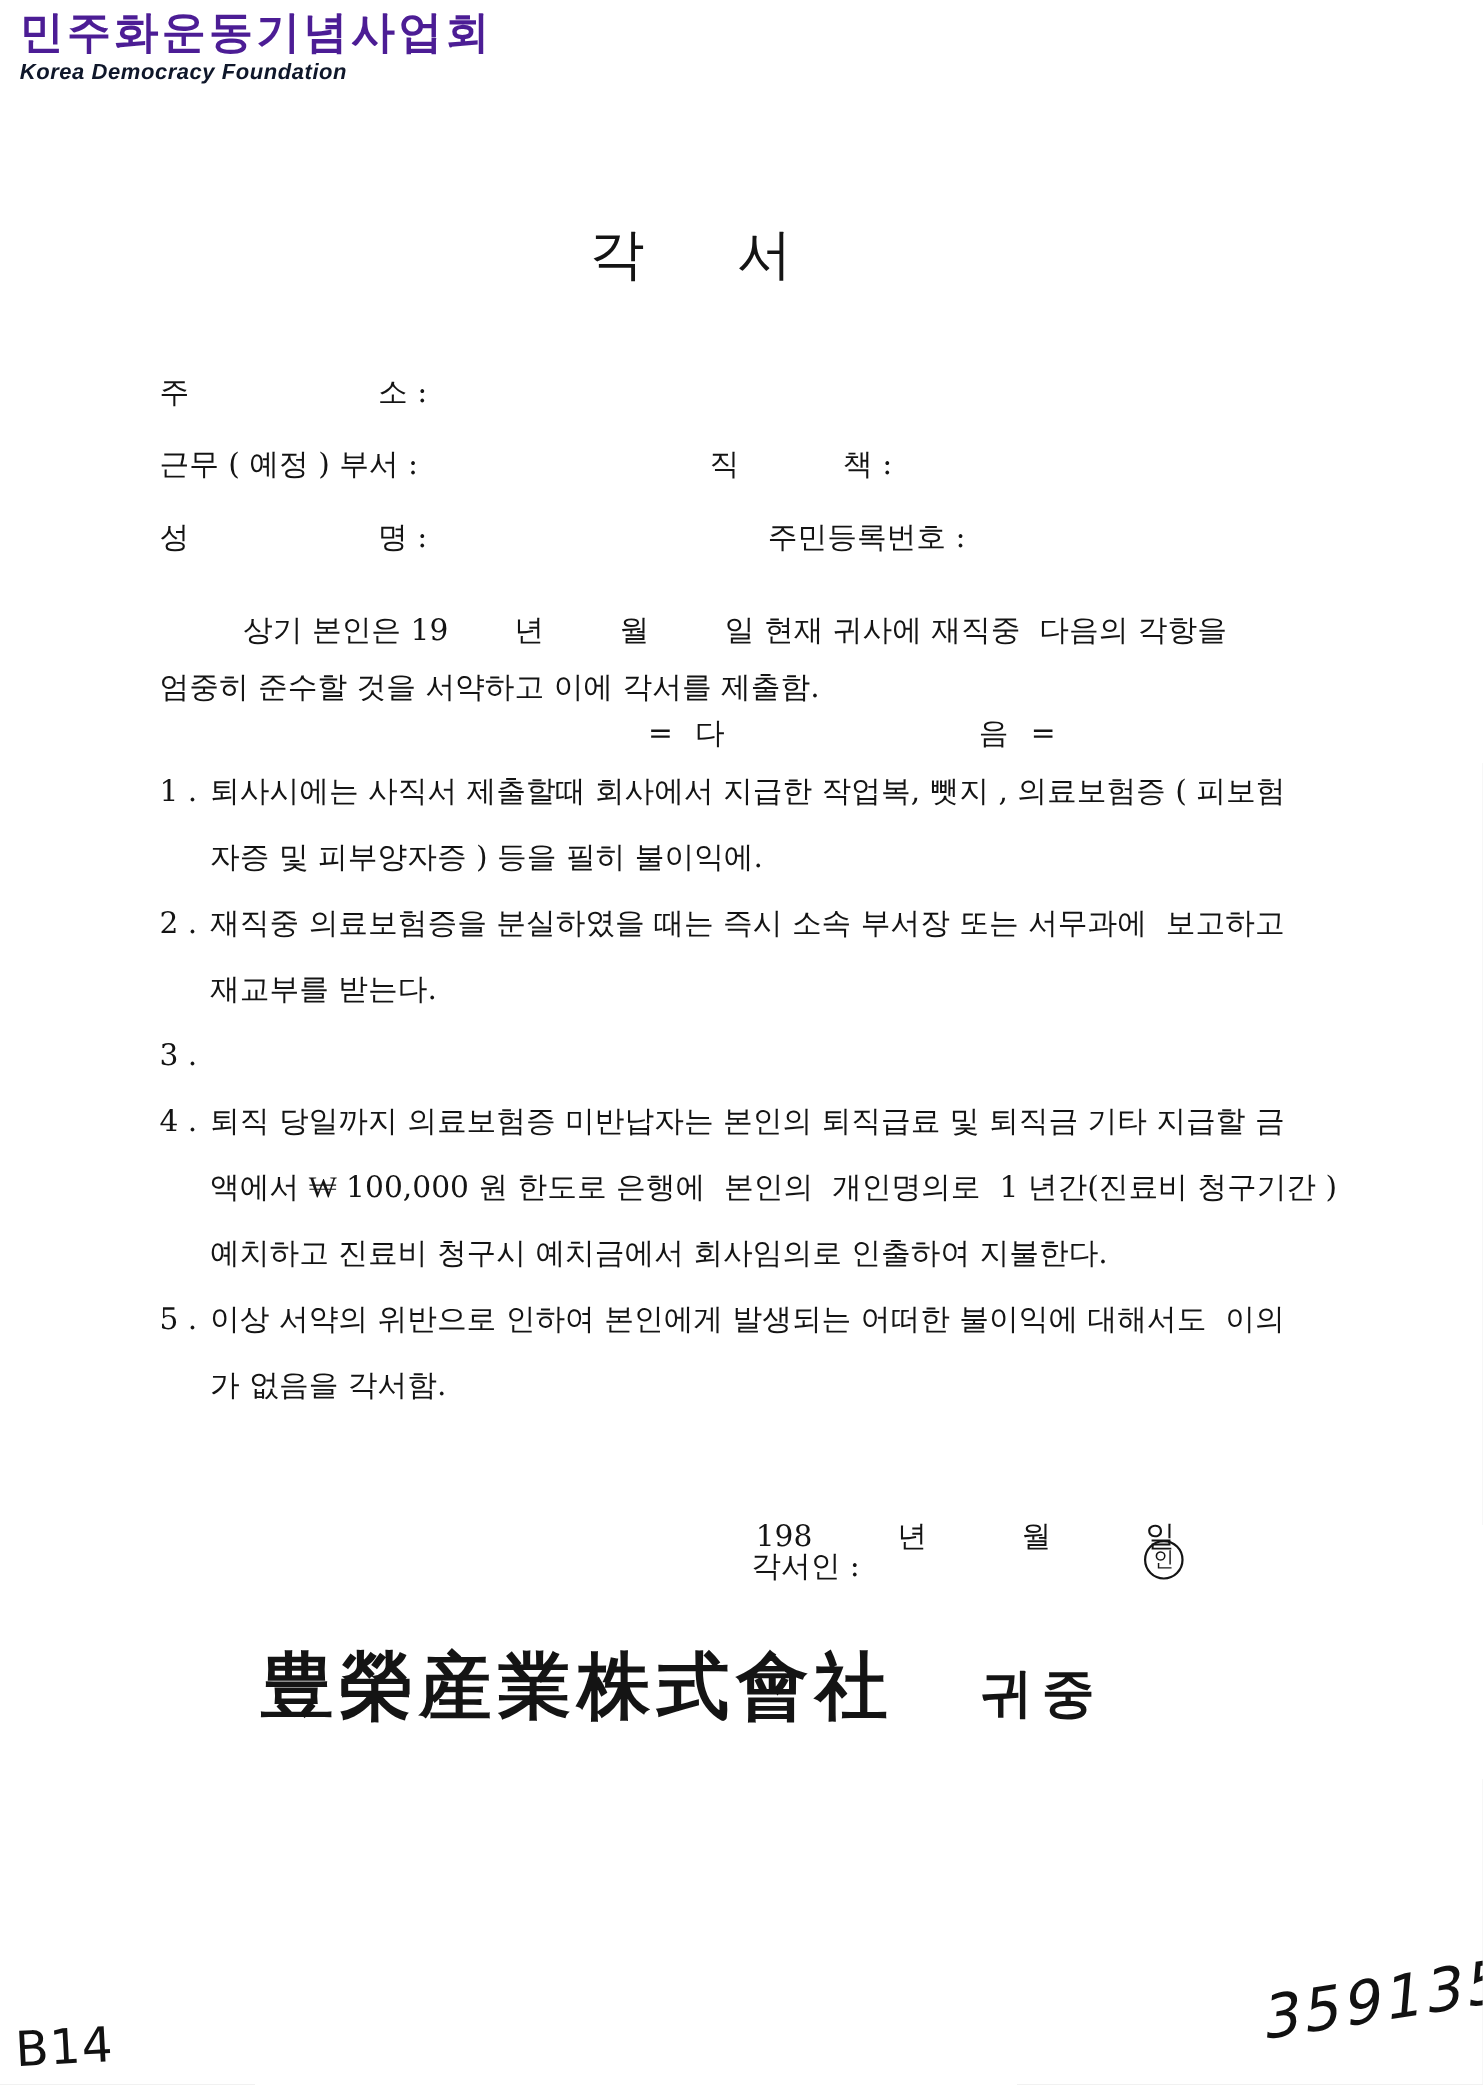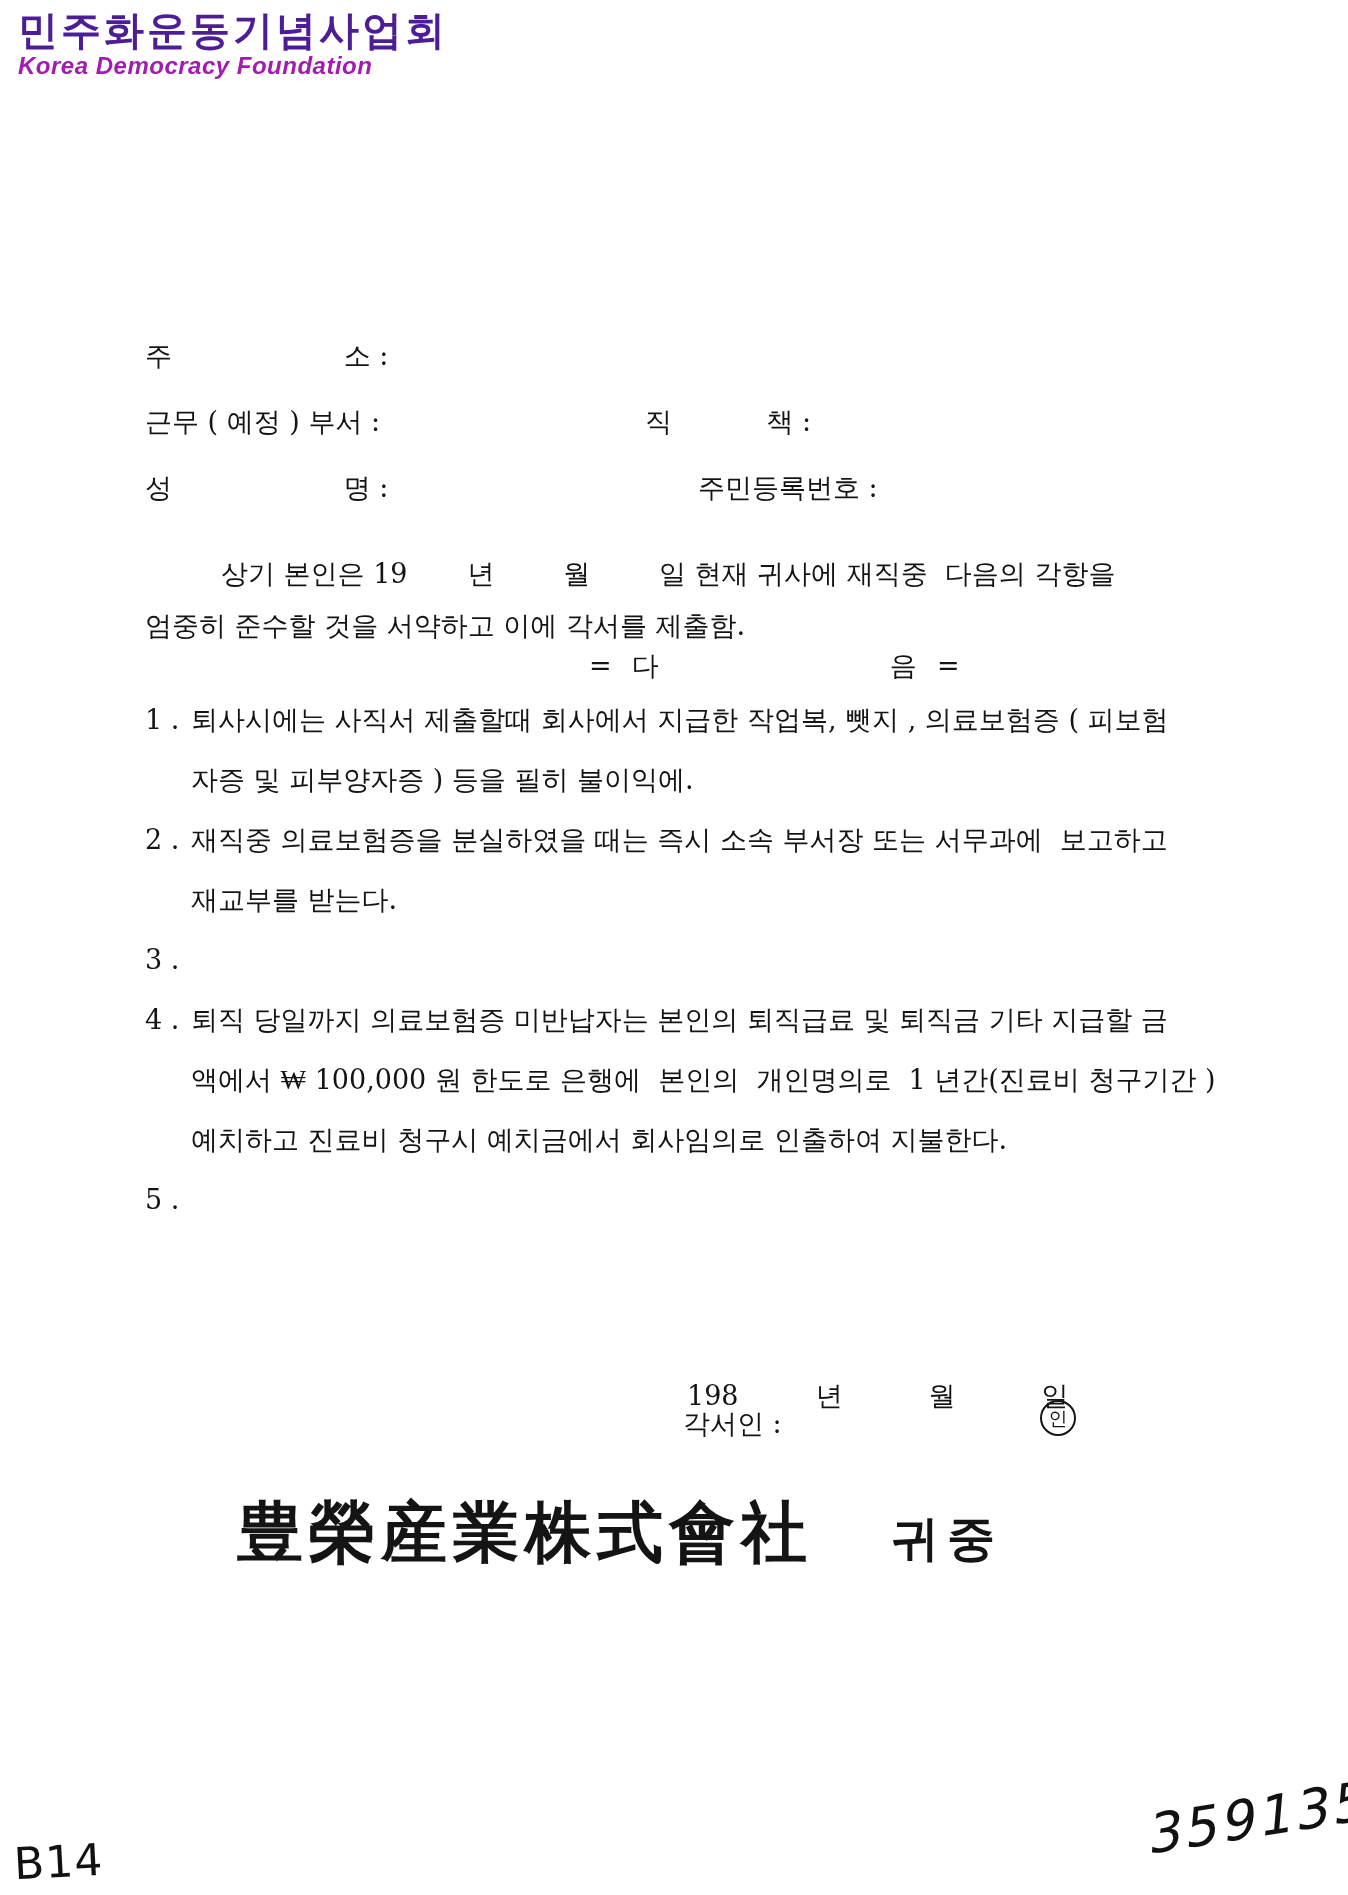--- a/index.html
+++ b/index.html
@@ -9,21 +9,21 @@
     font-family:"DejaVu Serif", serif; color:#141414;
   }
   
   .logo { position:absolute; left:18px; top:6px; }
   .logo-kr {
     font-family:"DejaVu Serif", serif; font-weight:bold;
     font-size:40px; letter-spacing:3px; color:#4c1d95; line-height:48px;
   }
   .logo-en {
     font-family:"Liberation Sans", sans-serif; font-weight:bold; font-style:italic;
-    font-size:24px; color:#a21caf; line-height:24px; letter-spacing:0.5px;
+    font-size:20px; color:#0f172a; line-height:24px; letter-spacing:0.5px;
   }
   
   .doc-title {
     position:absolute; left:536px; top:198px;
     font-size:50px; font-weight:500; word-spacing:64px; letter-spacing:2px;
   }
   
   .field { position:absolute; font-size:27px; white-space:pre-wrap; }
   .field-address  { left:145px; top:338px; }
   .field-dept     { left:145px; top:404px; }
@@ -71,20 +71,21 @@
 </head>
 <body>
 
 <div class="page">
 
   <div class="logo">
     <div class="logo-kr">민주화운동기념사업회</div>
     <div class="logo-en">Korea Democracy Foundation</div>
   </div>
 
+  <div class="doc-title">각 서</div>
 
   <div class="field field-address">주                    소 :</div>
   <div class="field field-dept">근무 ( 예정 ) 부서 :</div>
   <div class="field field-position">직           책 :</div>
   <div class="field field-name">성                    명 :</div>
   <div class="field field-rrn">주민등록번호 :</div>
 
   <div class="intro">상기 본인은 19       년        월        일 현재 귀사에 재직중  다음의 각항을
 엄중히 준수할 것을 서약하고 이에 각서를 제출함.</div>
 
@@ -105,20 +106,22 @@
       <span class="pledge-num">3 .</span>
     </div>
     <div class="pledge-item">
       <span class="pledge-num">4 .</span>
       <span class="pledge-text">퇴직 당일까지 의료보험증 미반납자는 본인의 퇴직급료 및 퇴직금 기타 지급할 금
 액에서 ₩ 100,000 원 한도로 은행에  본인의  개인명의로  1 년간(진료비 청구기간 )
 예치하고 진료비 청구시 예치금에서 회사임의로 인출하여 지불한다.</span>
     </div>
     <div class="pledge-item">
       <span class="pledge-num">5 .</span>
+      <span class="pledge-text">이상 서약의 위반으로 인하여 본인에게 발생되는 어떠한 불이익에 대해서도  이의
+가 없음을 각서함.</span>
     </div>
   </div>
 
   <div class="date-line">198         년          월          일</div>
 
   <div class="signer-label">각서인 :</div>
   <div class="seal">
     <span>인</span>
   </div>
 

